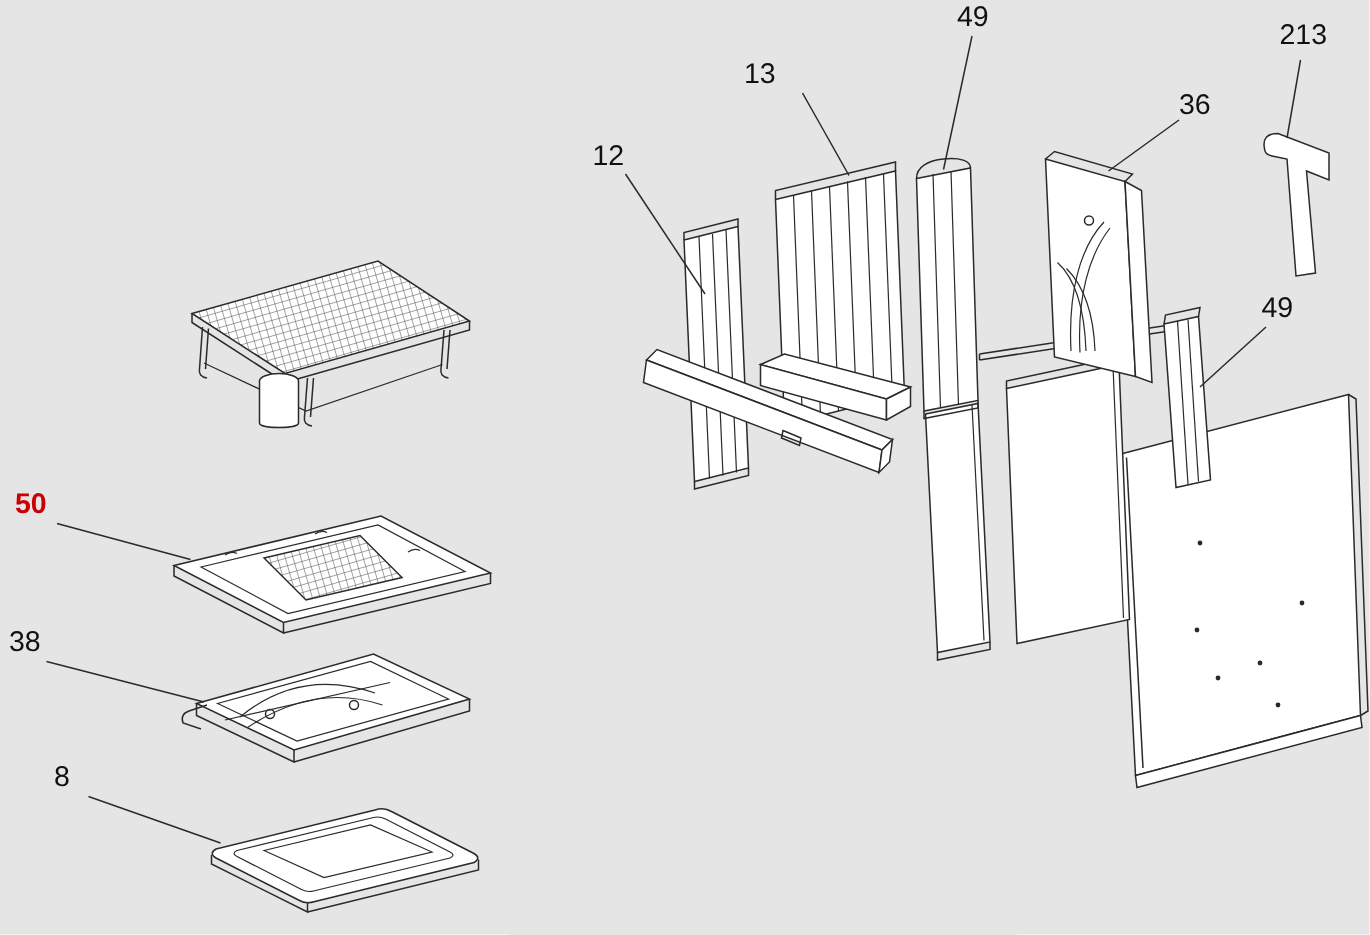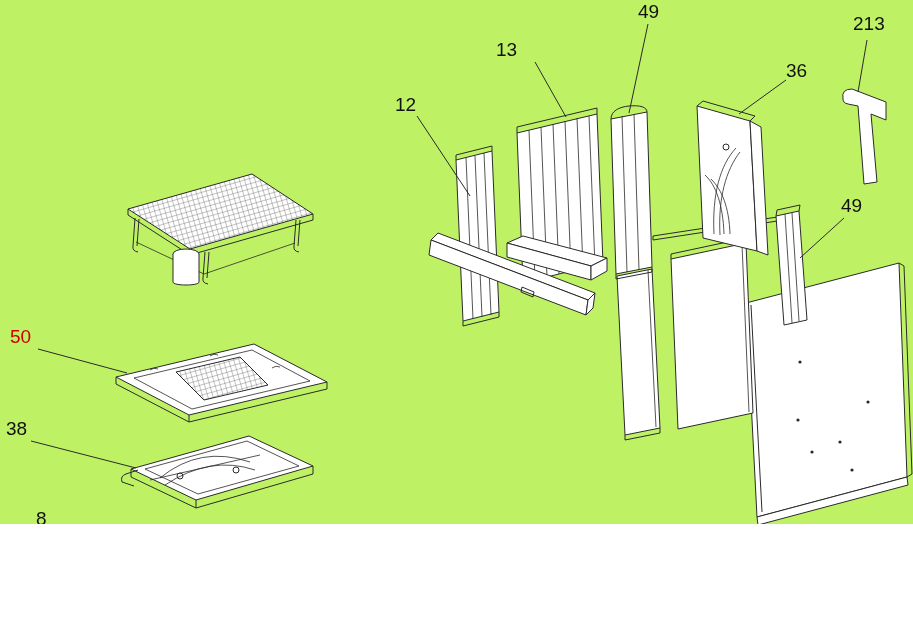--- a/index.html
+++ b/index.html
@@ -1,33 +1,33 @@
 <!DOCTYPE html>
 <html><head>
 <meta charset="utf-8">
 <style>
   html,body{margin:0;padding:0;background:#ffffff;}
   .stage{
     position:relative;
-    width:913px;height:524px;
-    background:#bef264;
+    width:913px;height:623px;
+    background:#e5e5e5;
     overflow:hidden;
     font-family:"Liberation Sans", sans-serif;
   }
   .stage svg{position:absolute;left:0;top:0;}
   .lbl{
     position:absolute;
     font-size:19px;
     line-height:20px;
     color:#111111;
     font-family:"Liberation Sans", sans-serif;
     user-select:none;
     white-space:nowrap;
   }
-  .lbl.red{color:#cc0000;font-weight:normal;}
+  .lbl.red{color:#cc0000;font-weight:bold;}
   .face{fill:#ffffff;stroke:#2a2a2a;stroke-width:1;}
   .ln{fill:none;stroke:#2a2a2a;stroke-width:1;}
   .thin{fill:none;stroke:#2a2a2a;stroke-width:0.8;}
   .hatch{fill:url(#xh);stroke:#2a2a2a;stroke-width:1;}
   .dot{fill:#2a2a2a;stroke:none;}
 </style>
 </head>
 <body>
 
 <div class="stage">

